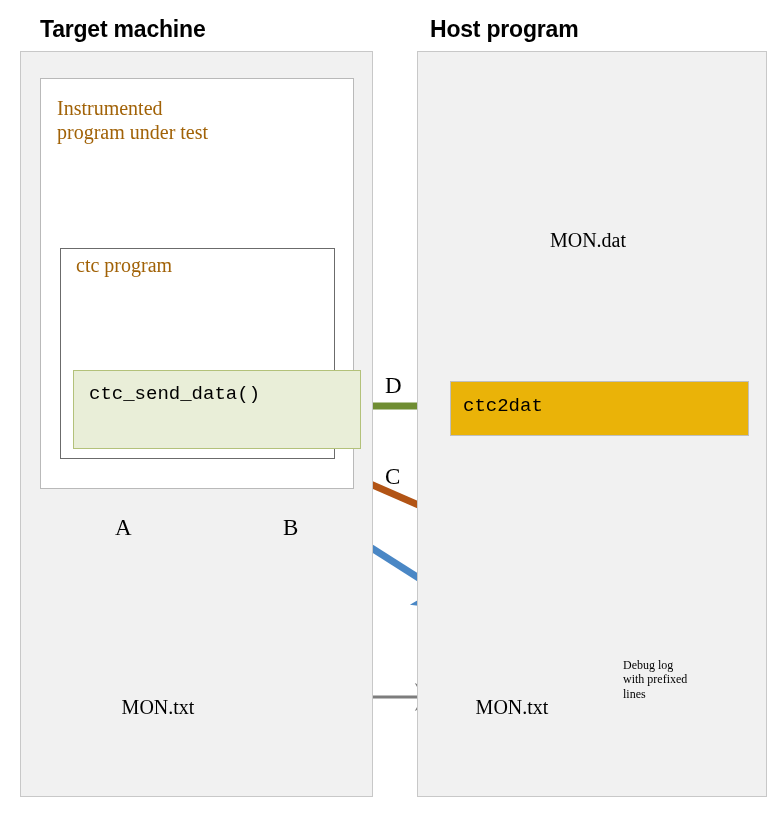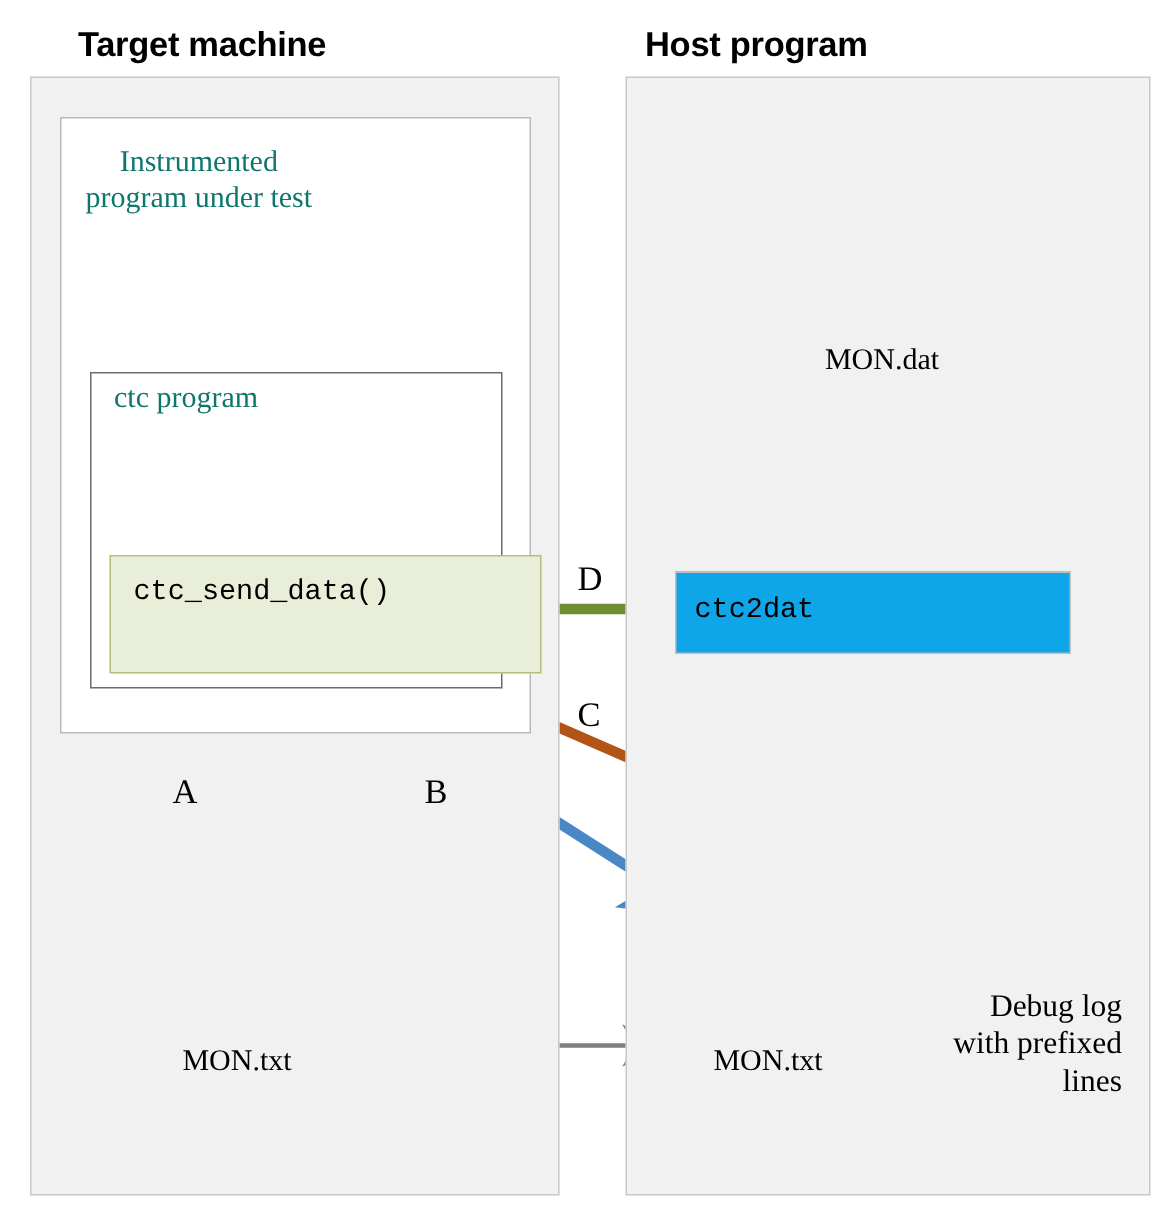--- a/index.html
+++ b/index.html
@@ -24,21 +24,21 @@
   
   .panel-title {
     position: absolute;
     font-family: "Liberation Sans", sans-serif;
     font-weight: bold;
     font-size: 23px;
     color: #000000;
     white-space: nowrap;
     letter-spacing: -0.2px;
   }
-  #title-target { left: 52px; top: 16px; }
+  #title-target { left: 40px; top: 16px; }
   #title-host   { left: 430px; top: 16px; }
 
   
   .machine-panel {
     position: absolute;
     background: #f1f1f1;
     border: 1px solid #c8c8c8;
     box-sizing: border-box;
   }
   #panel-target { left: 20px;  top: 51px; width: 353px; height: 746px; }
@@ -53,24 +53,23 @@
   }
   #box-instrumented { left: 40px; top: 78px; width: 314px; height: 411px; }
   #box-runtime {
     left: 60px; top: 248px; width: 275px; height: 211px;
     border: 1px solid #6b6b6b;
   }
   .wbox-label {
     position: absolute;
     font-family: "Liberation Serif", serif;
     font-size: 20px;
-    color: #0f766e;
+    color: #a16207;
     line-height: 1.22;
     white-space: pre-line;
-    text-align: center;
   }
   #label-instrumented { left: 57px; top: 96px; }
   #label-runtime      { left: 76px; top: 253px; }
 
   
   .codebox {
     position: absolute;
     box-sizing: border-box;
     font-family: "Liberation Mono", monospace;
     font-size: 19px;
@@ -79,40 +78,40 @@
   }
   #box-send-data {
     left: 73px; top: 370px; width: 288px; height: 79px;
     background: #e9eed8;
     border: 1px solid #b3c17a;
   }
   #box-send-data .code-text {
     position: absolute; left: 15px; top: 12px;
   }
   #box-ctc2dat {
-    left: 450px; top: 381px; width: 264px; height: 55px;
-    background: #0ea5e9;
+    left: 450px; top: 381px; width: 299px; height: 55px;
+    background: #eab308;
     border: 1px solid #bfbfbf;
   }
   #box-ctc2dat .code-text {
     position: absolute; left: 12px; top: 13px;
   }
   .cyl-label {
     position: absolute;
     font-family: "Liberation Serif", serif;
     font-size: 20px;
     color: #000000;
     line-height: 1.2;
     white-space: pre-line;
     z-index: 4;
   }
   #lbl-mondat      { left: 518px; top: 228px; width: 140px; text-align: center; font-family: Liberation Serif, serif; }
   #lbl-txt-target  { left: 88px;  top: 695px; width: 140px; text-align: center; }
   #lbl-txt-host    { left: 442px; top: 695px; width: 140px; text-align: center; }
-  #lbl-debug       { left: 623px; top: 658px; width: 125px; text-align: right; font-size: 21px; }
+  #lbl-debug       { left: 623px; top: 658px; width: 125px; text-align: left; font-size: 12px; }
 
   
   .arrow-label {
     position: absolute;
     font-family: "Liberation Serif", serif;
     font-size: 23px;
     color: #000000;
     z-index: 6;
   }
   #lab-a { left: 115px; top: 515px; }

